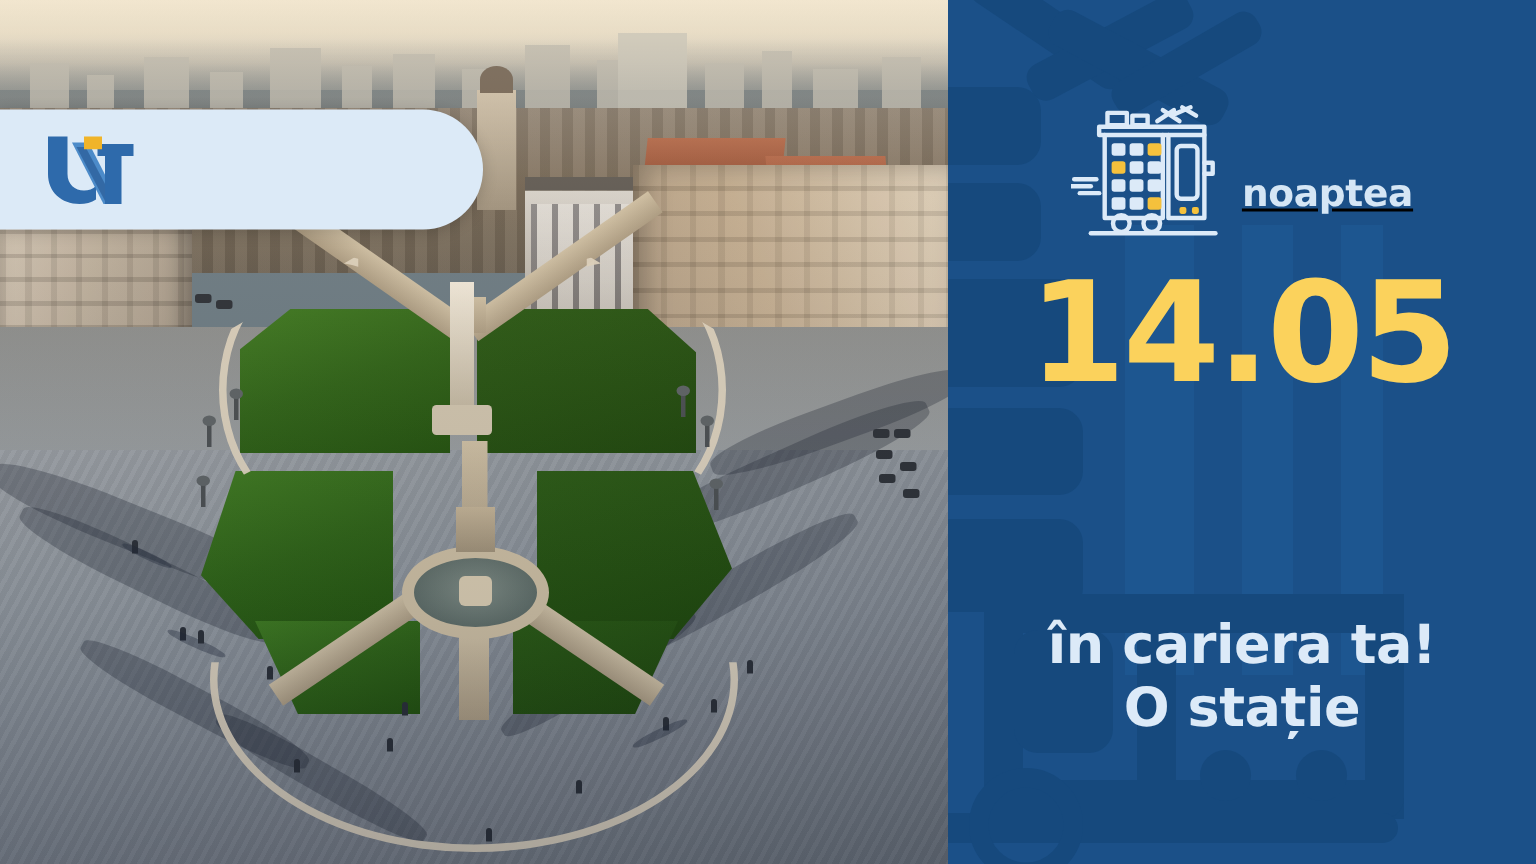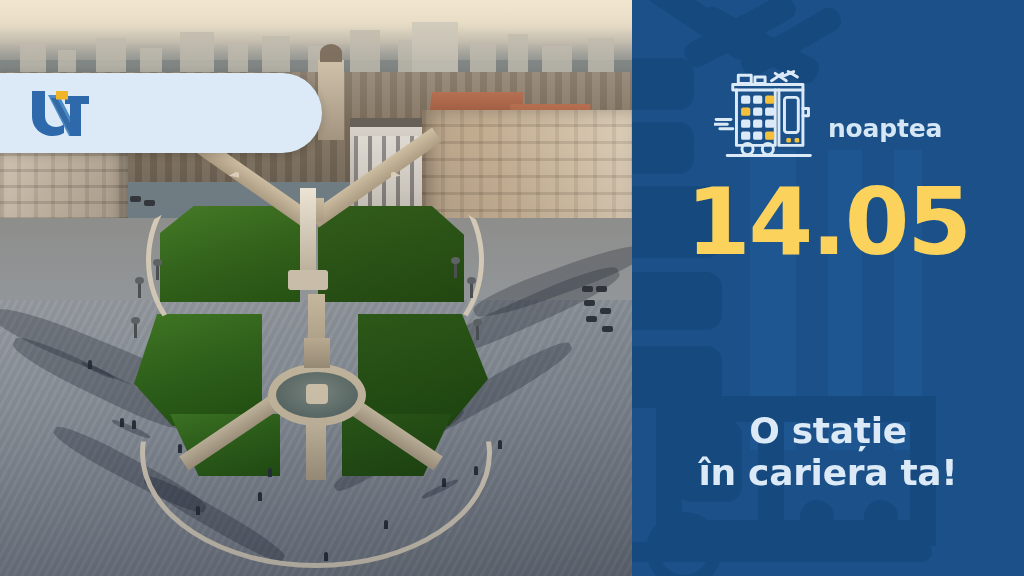--- a/index.html
+++ b/index.html
@@ -175,21 +175,21 @@
   .wm-ring{ position:absolute; border-radius:50%; border:13px solid #16497d; }
   .wm-bar{ position:absolute; background:#16497d; border-radius:10px; }
 
   .panel-content{ position:absolute; inset:0; }
 
   .logo-row{
     position:absolute; left:0; top:66px; width:392px;
     display:flex; align-items:center; justify-content:center; gap:10px;
   }
   .nc-icon{ width:104px; height:96px; flex:0 0 auto; }
-  .nc-words{ display:flex; line-height:.96; padding-top:30px;}
+  .nc-words{ display:flex; line-height:.96; padding-top:30px;text-decoration:underline;}
   .nc-w{
     font-family:"DejaVu Sans", sans-serif;
     font-size:25px; font-weight:700; color:#d5e6f5; letter-spacing:-.2px;
   }
 
   .big-date{
     position:absolute; left:0; top:176px; width:392px; text-align:center;
     font-family:"DejaVu Sans", sans-serif;
     font-size:93px; font-weight:700; color:#fbd25c;
     letter-spacing:-2px; line-height:1;
@@ -439,20 +439,20 @@
           <rect x="87" y="78" width="5" height="5" rx="1.5" fill="#f5c13c"></rect>
         </svg>
         <div class="nc-words">
           <span class="nc-w">noaptea</span>
         </div>
       </div>
 
       <div class="big-date">14.05</div>
 
       <div class="tag">
+        <div>în cariera ta!</div>
         <div>O stație</div>
-        <div>în cariera ta!</div>
       </div>
 
     </div>
   </div>
 
 </div>
 
 </body></html>

